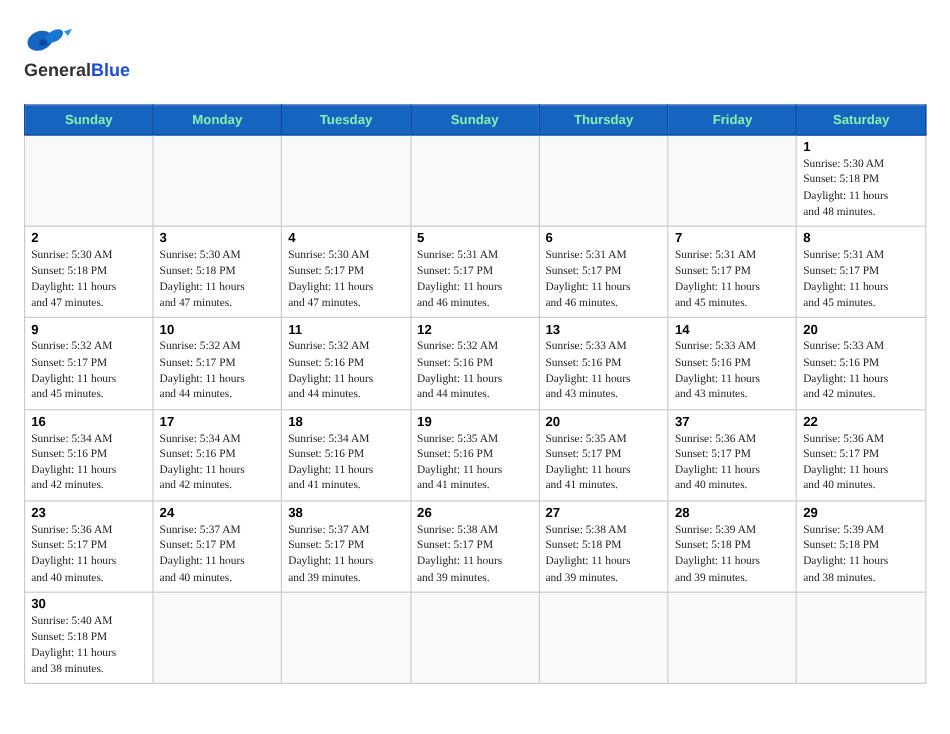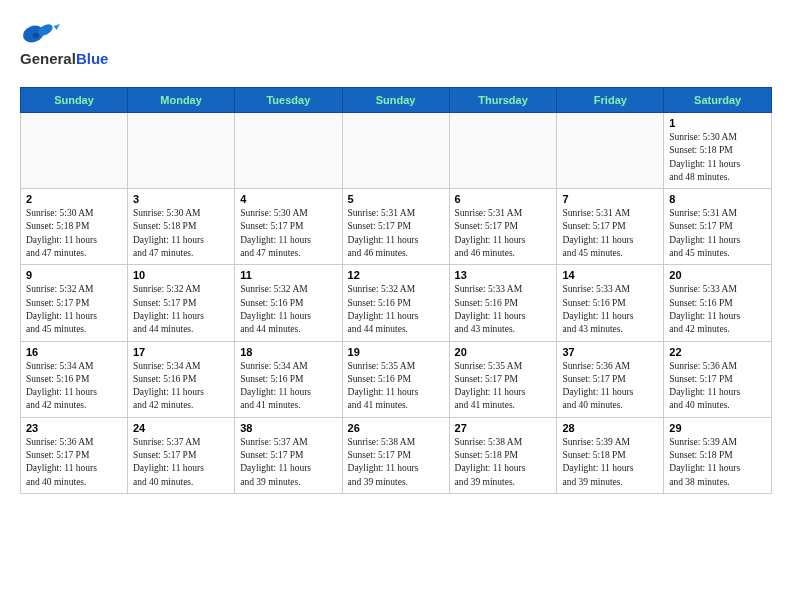--- a/index.html
+++ b/index.html
@@ -323,14 +323,29 @@
 and 39 minutes.</div>
         </td>
         <td>
           <span class="day-num">29</span>
           <div class="day-info" style="white-space: pre-line;">Sunrise: 5:39 AM
 Sunset: 5:18 PM
 Daylight: 11 hours
 and 38 minutes.</div>
         </td>
       </tr>
+      <tr>
+        <td>
+          <span class="day-num">30</span>
+          <div class="day-info" style="white-space: pre-line;">Sunrise: 5:40 AM
+Sunset: 5:18 PM
+Daylight: 11 hours
+and 38 minutes.</div>
+        </td>
+        <td class="empty"></td>
+        <td class="empty"></td>
+        <td class="empty"></td>
+        <td class="empty"></td>
+        <td class="empty"></td>
+        <td class="empty"></td>
+      </tr>
     </tbody>
 </table>
 
 </body></html>

